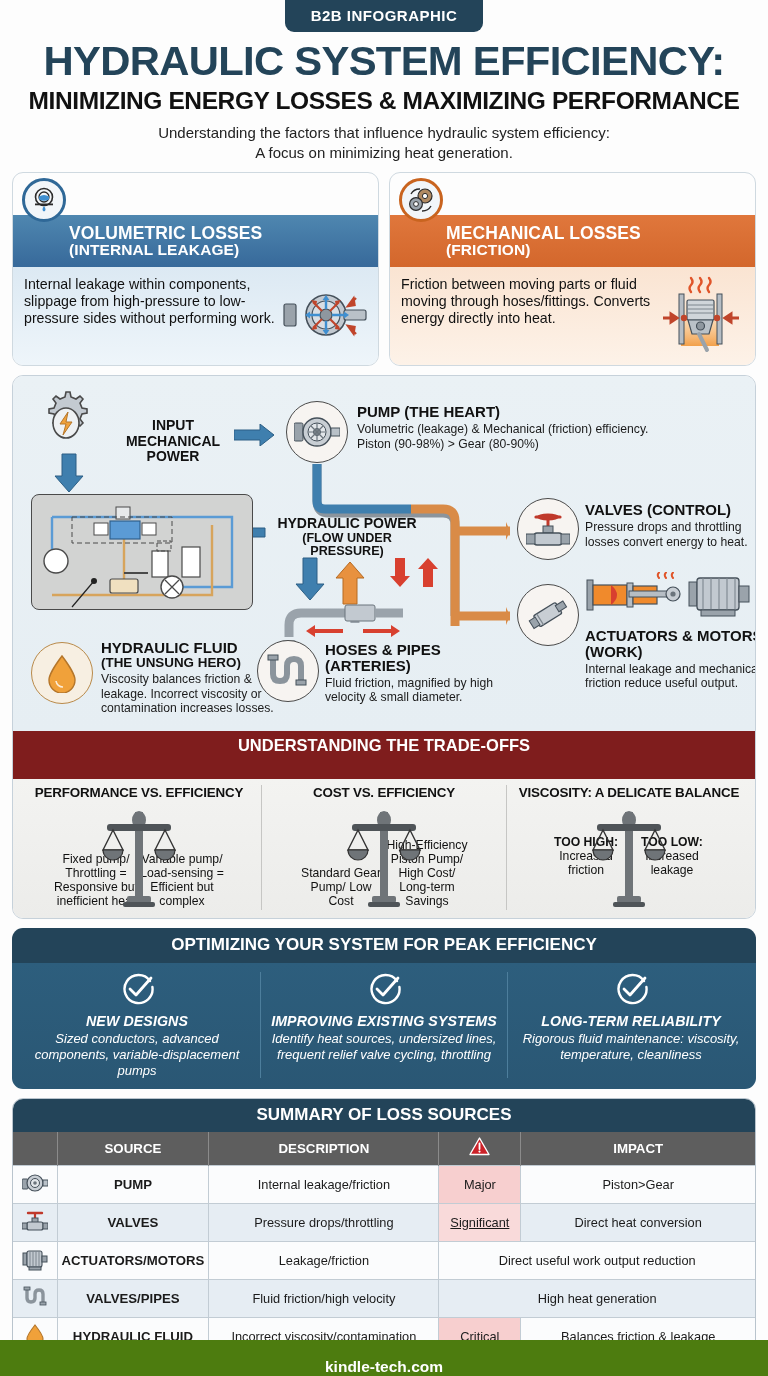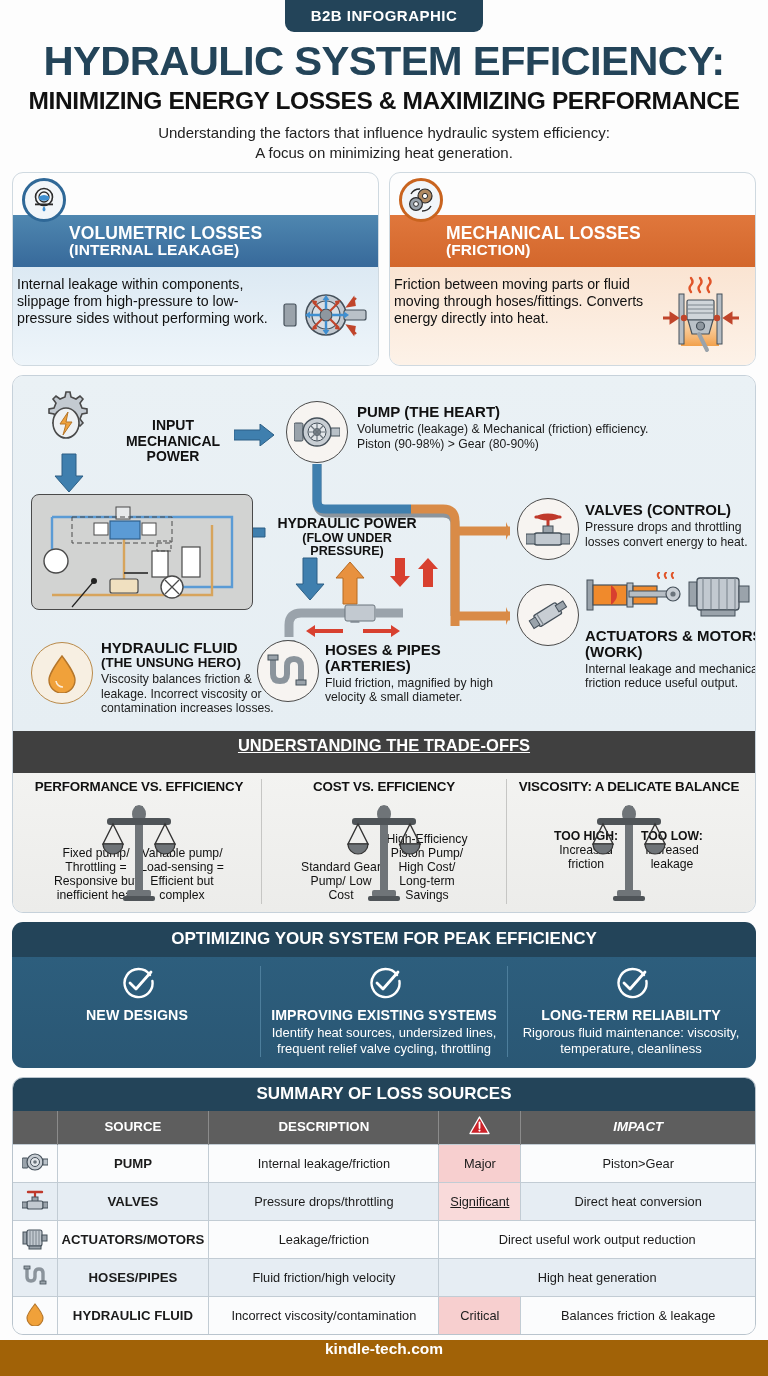--- a/index.html
+++ b/index.html
@@ -37,21 +37,21 @@
   .cards { display:flex; gap:10px; padding:10px 12px 0; }
   .card { flex:1; border-radius:11px; overflow:hidden; position:relative;
           border:1px solid #cfd9e0; }
   .card-head { display:flex; align-items:center; gap:9px; padding:7px 10px 7px 56px;
                height:52px;margin-top:42px; }
   .card.blue .card-head { background:linear-gradient(180deg,#4f87b0,#37699a); }
   .card.orange .card-head { background:linear-gradient(180deg,#e0773c,#d3672c); }
   .card-title { color:#fff; font-weight:bold; font-size:17.5px; line-height:1.02;
                 letter-spacing:.1px; }
   .card-title small { display:block; font-size:15.5px; }
-  .card-body { display:flex; align-items:flex-start; padding:9px 8px 9px 4px;
+  .card-body { display:flex; align-items:flex-start; padding:9px 8px 9px 11px;
                min-height:90px; }
   .card.blue .card-body { background:linear-gradient(180deg,#dce9f3,#eef5fa); }
   .card.orange .card-body { background:linear-gradient(180deg,#fae4d2,#fdf2e8); }
   .card-text { font-size:14.2px; line-height:1.2; color:#111; flex:1; }
   .card-ico-wrap { position:absolute; left:9px; top:5px; width:44px; height:44px;
                    border-radius:50%; background:#f2f6f9; display:flex;
                    align-items:center; justify-content:center; }
   .card.blue .card-ico-wrap { border:3px solid #2f6897; }
   .card.orange .card-ico-wrap { border:3px solid #c9641f; }
   .card-art { width:92px; height:80px; flex:0 0 auto; }
@@ -66,52 +66,52 @@
                 height:355px; }
 
   .lbl-b { font-weight:bold; font-size:15px; color:#111; line-height:1.05; }
   .lbl-s { font-size:12.2px; color:#1b1b1b; line-height:1.18; }
   .lbl-c { font-weight:bold; font-size:14px; text-align:center; line-height:1.08; color:#111;}
 
   .circ { border-radius:50%; background:#f7f4f1; border:1.6px solid #4a4a4a;
           display:flex; align-items:center; justify-content:center; }
 
   
-  .trade-head { background:#404040; color:#fff; text-align:center; font-weight:bold;
-                font-size:16.5px; padding:5px 0 18px;text-decoration:underline; }
+  .trade-head { background:#7f1d1d; color:#fff; text-align:center; font-weight:bold;
+                font-size:16.5px; padding:5px 0 24px; }
   .trade-body { background:linear-gradient(180deg,#f3f3f1,#ececea); display:flex;
                 padding:6px 4px 8px; }
   .trade-col { flex:1; text-align:center; padding:0 6px; position:relative; }
   .trade-col + .trade-col { border-left:1px solid #c6c6c4; }
   .trade-title { font-weight:bold; font-size:13.4px; color:#111; letter-spacing:-.2px;}
   .scale-row { display:flex; justify-content:center; align-items:flex-start; gap:2px;
                margin-top:2px; position:relative; height:108px; }
   .scale-side { width:84px; font-size:12.2px; line-height:1.16; color:#111;
                 align-self:flex-end; padding-bottom:2px;}
 
   
   .opt { margin:9px 12px 0; border-radius:11px; overflow:hidden; }
   .opt-head { background:#234459; color:#fff; text-align:center; font-weight:bold;
               font-size:17px; padding:7px 0 8px; }
   .opt-body { background:linear-gradient(180deg,#2d5e7d,#2a5774); display:flex;
-              padding:9px 2px 11px; }
+              padding:9px 2px 11px;font-style:italic; }
   .opt-col { flex:1; text-align:center; padding:0 9px; color:#fff; }
   .opt-col + .opt-col { border-left:1px solid #4d7e9c; }
   .opt-title { font-weight:bold; font-size:14.2px; margin-top:3px; letter-spacing:.1px;}
   .opt-text { font-size:13px; line-height:1.2; margin-top:2px; }
 
   
   .tbl { margin:9px 12px 0; border-radius:11px; overflow:hidden;
          border:1px solid #b9c4cd; }
   .tbl-head { background:#234459; color:#fff; text-align:center; font-weight:bold;
               font-size:17px; padding:6px 0 7px; }
   table { width:100%; border-collapse:collapse; }
   thead th { background:#5e5e5e; color:#fff; font-weight:bold; font-size:13.3px;
              padding:5px 2px 6px; border-right:1px solid #8b8b8b; }
-  thead th:last-child { border-right:none;font-style:italic; }
+  thead th:last-child { border-right:none; }
   tbody td { font-size:12.8px; text-align:center; padding:5px 4px;
              border-right:1px solid #c2ccd4; border-top:1px solid #c2ccd4; }
   tbody td:last-child { border-right:none; }
   tbody tr:nth-child(odd) td { background:#fbfcfd; }
   tbody tr:nth-child(even) td { background:#e6edf3; }
   td.c-icon { width:44px; }
   td.c-src { width:140px; font-weight:bold; font-size:13.2px;text-align:center; }
   td.c-desc { width:230px; }
   td.c-sev { width:82px; }
   td.sev-on { background:#f7cfcf !important; }
@@ -122,21 +122,21 @@
   .cta {
     flex:1; background:linear-gradient(180deg,#2f5a74,#24465e); color:#fff;
     border-radius:9px; padding:8px 12px 9px; position:relative;
   }
   .cta:after { content:""; position:absolute; right:-11px; top:26px;
                border:11px solid transparent; border-left-color:#2a5069; border-right:0;}
   .cta-t { font-weight:bold; font-size:14.3px; text-align:center; letter-spacing:.1px;}
   .cta-s { font-size:13.2px; text-align:center; margin-top:2px; }
   .logo { width:152px; height:42px; flex:0 0 auto; }
   .foot { position:absolute; left:0; bottom:0; width:768px; height:36px;
-          background:#a16207; color:#fff; display:flex; align-items:flex-start;
+          background:#4d7c0f; color:#fff; display:flex; align-items:flex-end;
           justify-content:center; font-weight:bold; font-size:15.5px; }
 </style>
 </head>
 <body>
 
 <div class="page">
 
   <div class="badge-wrap">
     <div class="badge">B2B INFOGRAPHIC</div>
   </div>
@@ -538,20 +538,21 @@
 
   <div class="opt">
     <div class="opt-head">OPTIMIZING YOUR SYSTEM FOR PEAK EFFICIENCY</div>
     <div class="opt-body">
       <div class="opt-col">
         <svg width="34" height="34" viewBox="0 0 34 34">
           <path d="M30 9 a14 14 0 1 0 2.4 6" fill="none" stroke="#fff" stroke-width="2.4" stroke-linecap="round"></path>
           <path d="M10 17 l6 6 L31 6" fill="none" stroke="#fff" stroke-width="2.8" stroke-linecap="round" stroke-linejoin="round"></path>
         </svg>
         <div class="opt-title">NEW DESIGNS</div>
+        <div class="opt-text">Sized conductors, advanced components, variable-displacement pumps</div>
       </div>
       <div class="opt-col">
         <svg width="34" height="34" viewBox="0 0 34 34">
           <path d="M30 9 a14 14 0 1 0 2.4 6" fill="none" stroke="#fff" stroke-width="2.4" stroke-linecap="round"></path>
           <path d="M10 17 l6 6 L31 6" fill="none" stroke="#fff" stroke-width="2.8" stroke-linecap="round" stroke-linejoin="round"></path>
         </svg>
         <div class="opt-title">IMPROVING EXISTING SYSTEMS</div>
         <div class="opt-text">Identify heat sources, undersized lines, frequent relief valve cycling, throttling</div>
       </div>
       <div class="opt-col">
@@ -637,21 +638,21 @@
         <tr>
           <td class="c-icon">
             <svg width="26" height="24" viewBox="0 0 26 24">
               <g fill="none" stroke="#8b949c" stroke-width="3.4" stroke-linecap="round">
                 <path d="M5 5 V13 q0 4 4 4 q4 0 4 -4 V9 q0 -4 4 -4 q4 0 4 4 V18"></path>
               </g>
               <rect x="2" y="2" width="6" height="3" fill="#9aa3ab" stroke="#45505a" stroke-width=".8"></rect>
               <rect x="18" y="17" width="6" height="3" fill="#9aa3ab" stroke="#45505a" stroke-width=".8"></rect>
             </svg>
           </td>
-          <td class="c-src">HOSES/PIPES</td>
+          <td class="c-src">VALVES/PIPES</td>
           <td class="c-desc">Fluid friction/high velocity</td>
           <td colspan="2">High heat generation</td>
         </tr>
         <tr>
           <td class="c-icon">
             <svg width="20" height="24" viewBox="0 0 20 24">
               <path d="M10 2 C10 2 2 12 2 16 a8 8 0 0 0 16 0 C18 12 10 2 10 2 z" fill="#f0a13a" stroke="#b5762a" stroke-width="1.2"></path>
             </svg>
           </td>
           <td class="c-src">HYDRAULIC FLUID</td>

